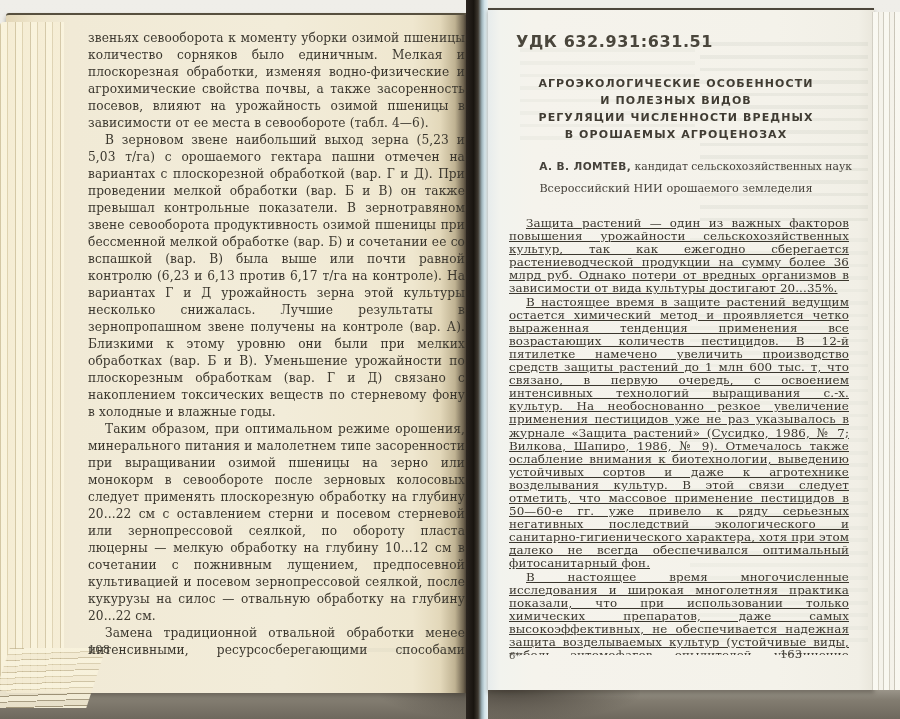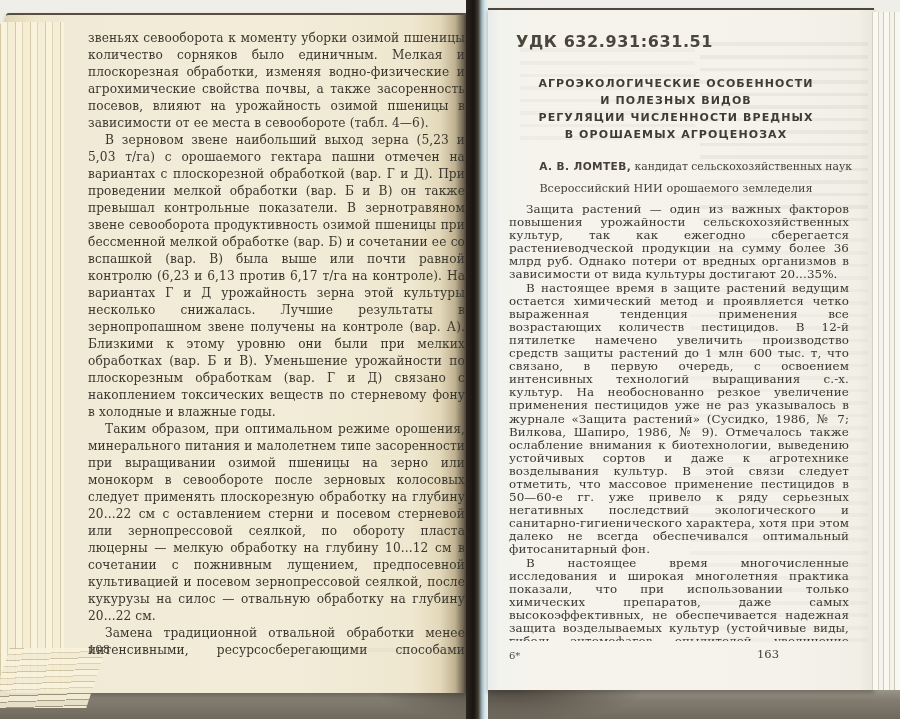--- a/index.html
+++ b/index.html
@@ -102,30 +102,31 @@
   .byline{
     position:absolute;left:500px;top:160px;width:352px;text-align:right;
     color:#45413a;font-size:10.8px;
   }
   .byline .name{font-family:"DejaVu Sans",sans-serif;font-weight:bold;font-size:10.6px;letter-spacing:.4px;}
   .affiliation{
     position:absolute;left:500px;top:182px;width:352px;text-align:center;
     color:#45413a;font-size:11.2px;
   }
   .rp-content{
-    position:absolute;left:509px;top:203px;width:340px;height:438px;overflow:hidden;
+    position:absolute;left:509px;top:217px;width:340px;height:438px;overflow:hidden;
     font-size:11.9px;line-height:13.1px;color:#3b372e;text-align:justify;
     letter-spacing:.1px;
+    text-decoration:underline;
   }
   .rp-content p{margin:0;text-indent:17px;}
   .sig-mark{
     position:absolute;left:509px;top:650px;font-size:10px;color:#55514a;
   }
   .page-num-right{
-    position:absolute;left:724px;top:647px;width:88px;text-align:center;
+    position:absolute;left:780px;top:647px;width:88px;text-align:left;
     font-size:11.5px;color:#46423a;
   }
 </style>
 </head>
 <body>
 
 <div class="scene">
 
   <div class="bottom-shadow"></div>
   <div class="bottom-shadow-dark"></div>

